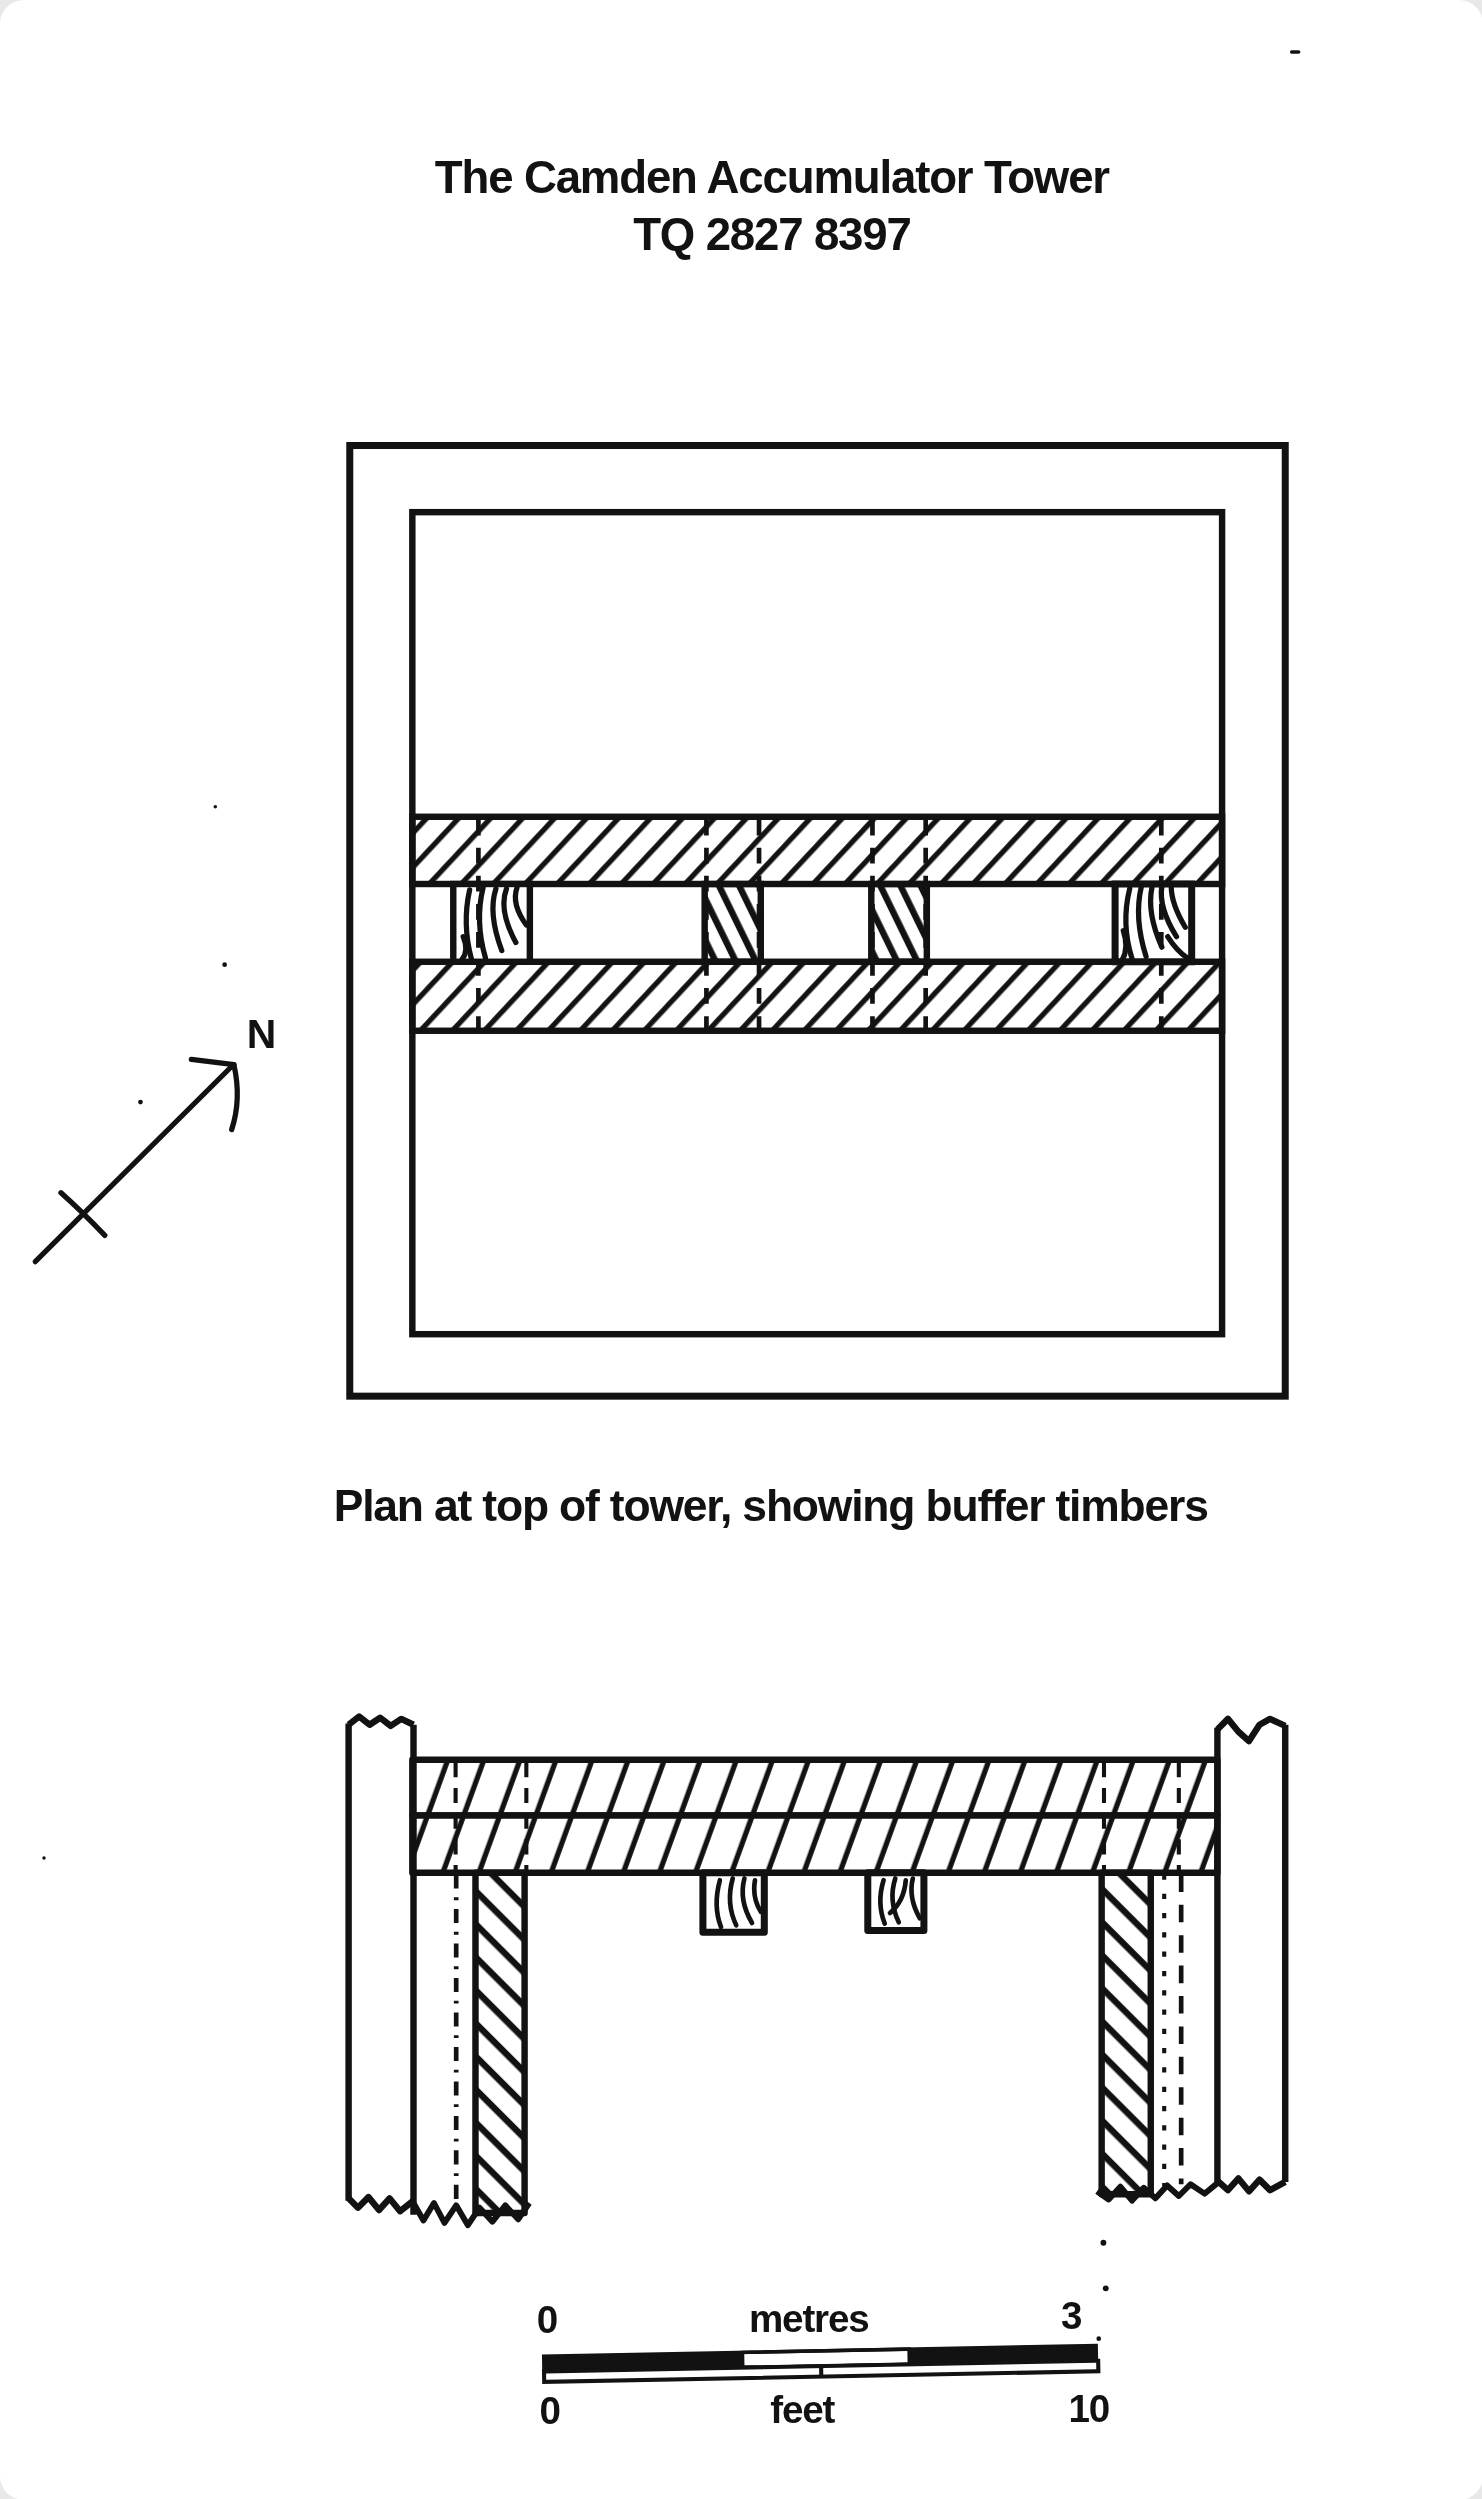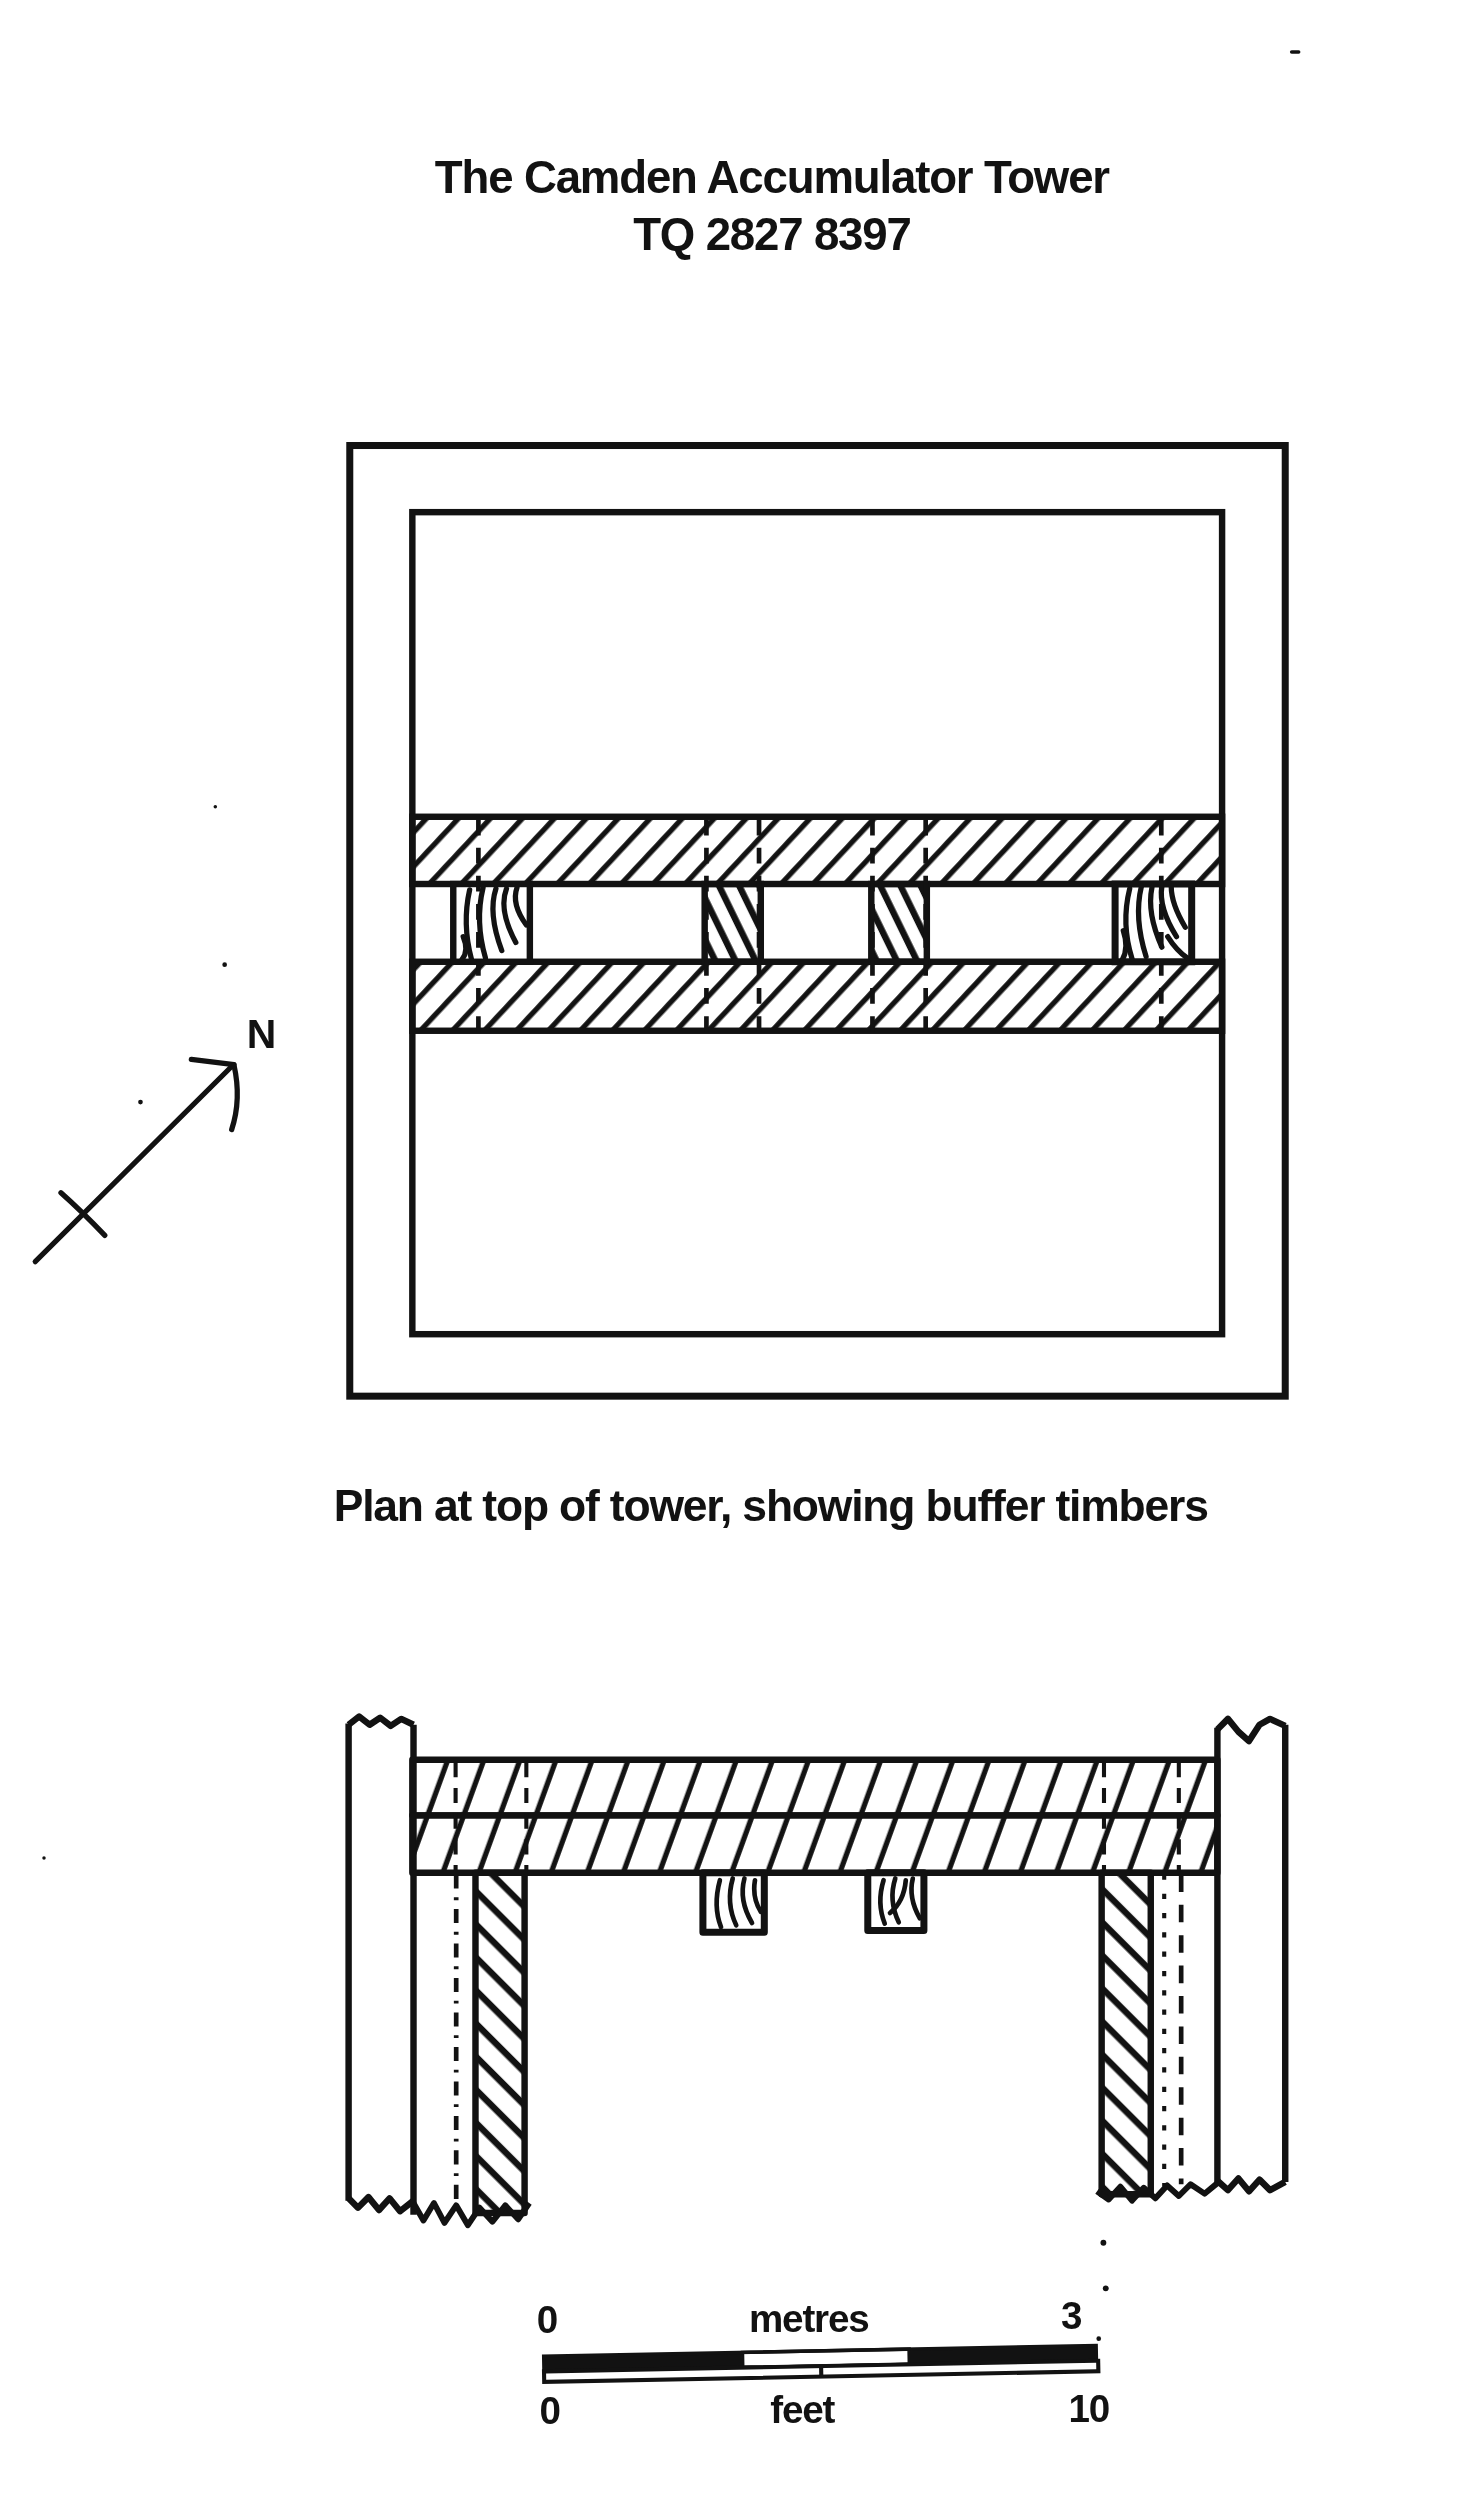--- a/index.html
+++ b/index.html
@@ -2,20 +2,21 @@
 <html style="font-size:9.4px"><head>
 <meta charset="utf-8">
 <style>
   html,body{margin:0;padding:0;background:#e8e8e8;}
   .page{
     position:relative;
     width:1483px;height:2500px;
     background:#ffffff;
     font-family:"Liberation Sans", sans-serif;
     overflow:hidden;
+    border-radius:24px;
   }
   svg.sheet{position:absolute;left:0;top:0;width:1483px;height:2500px;}
   svg.sheet text{
     font-family:"Liberation Sans", sans-serif;
     fill:#121212;
     font-weight:600;
     letter-spacing:-2px;
   }
   .t-title{font-size:78px;}
   .t-caption{font-size:76px;}

